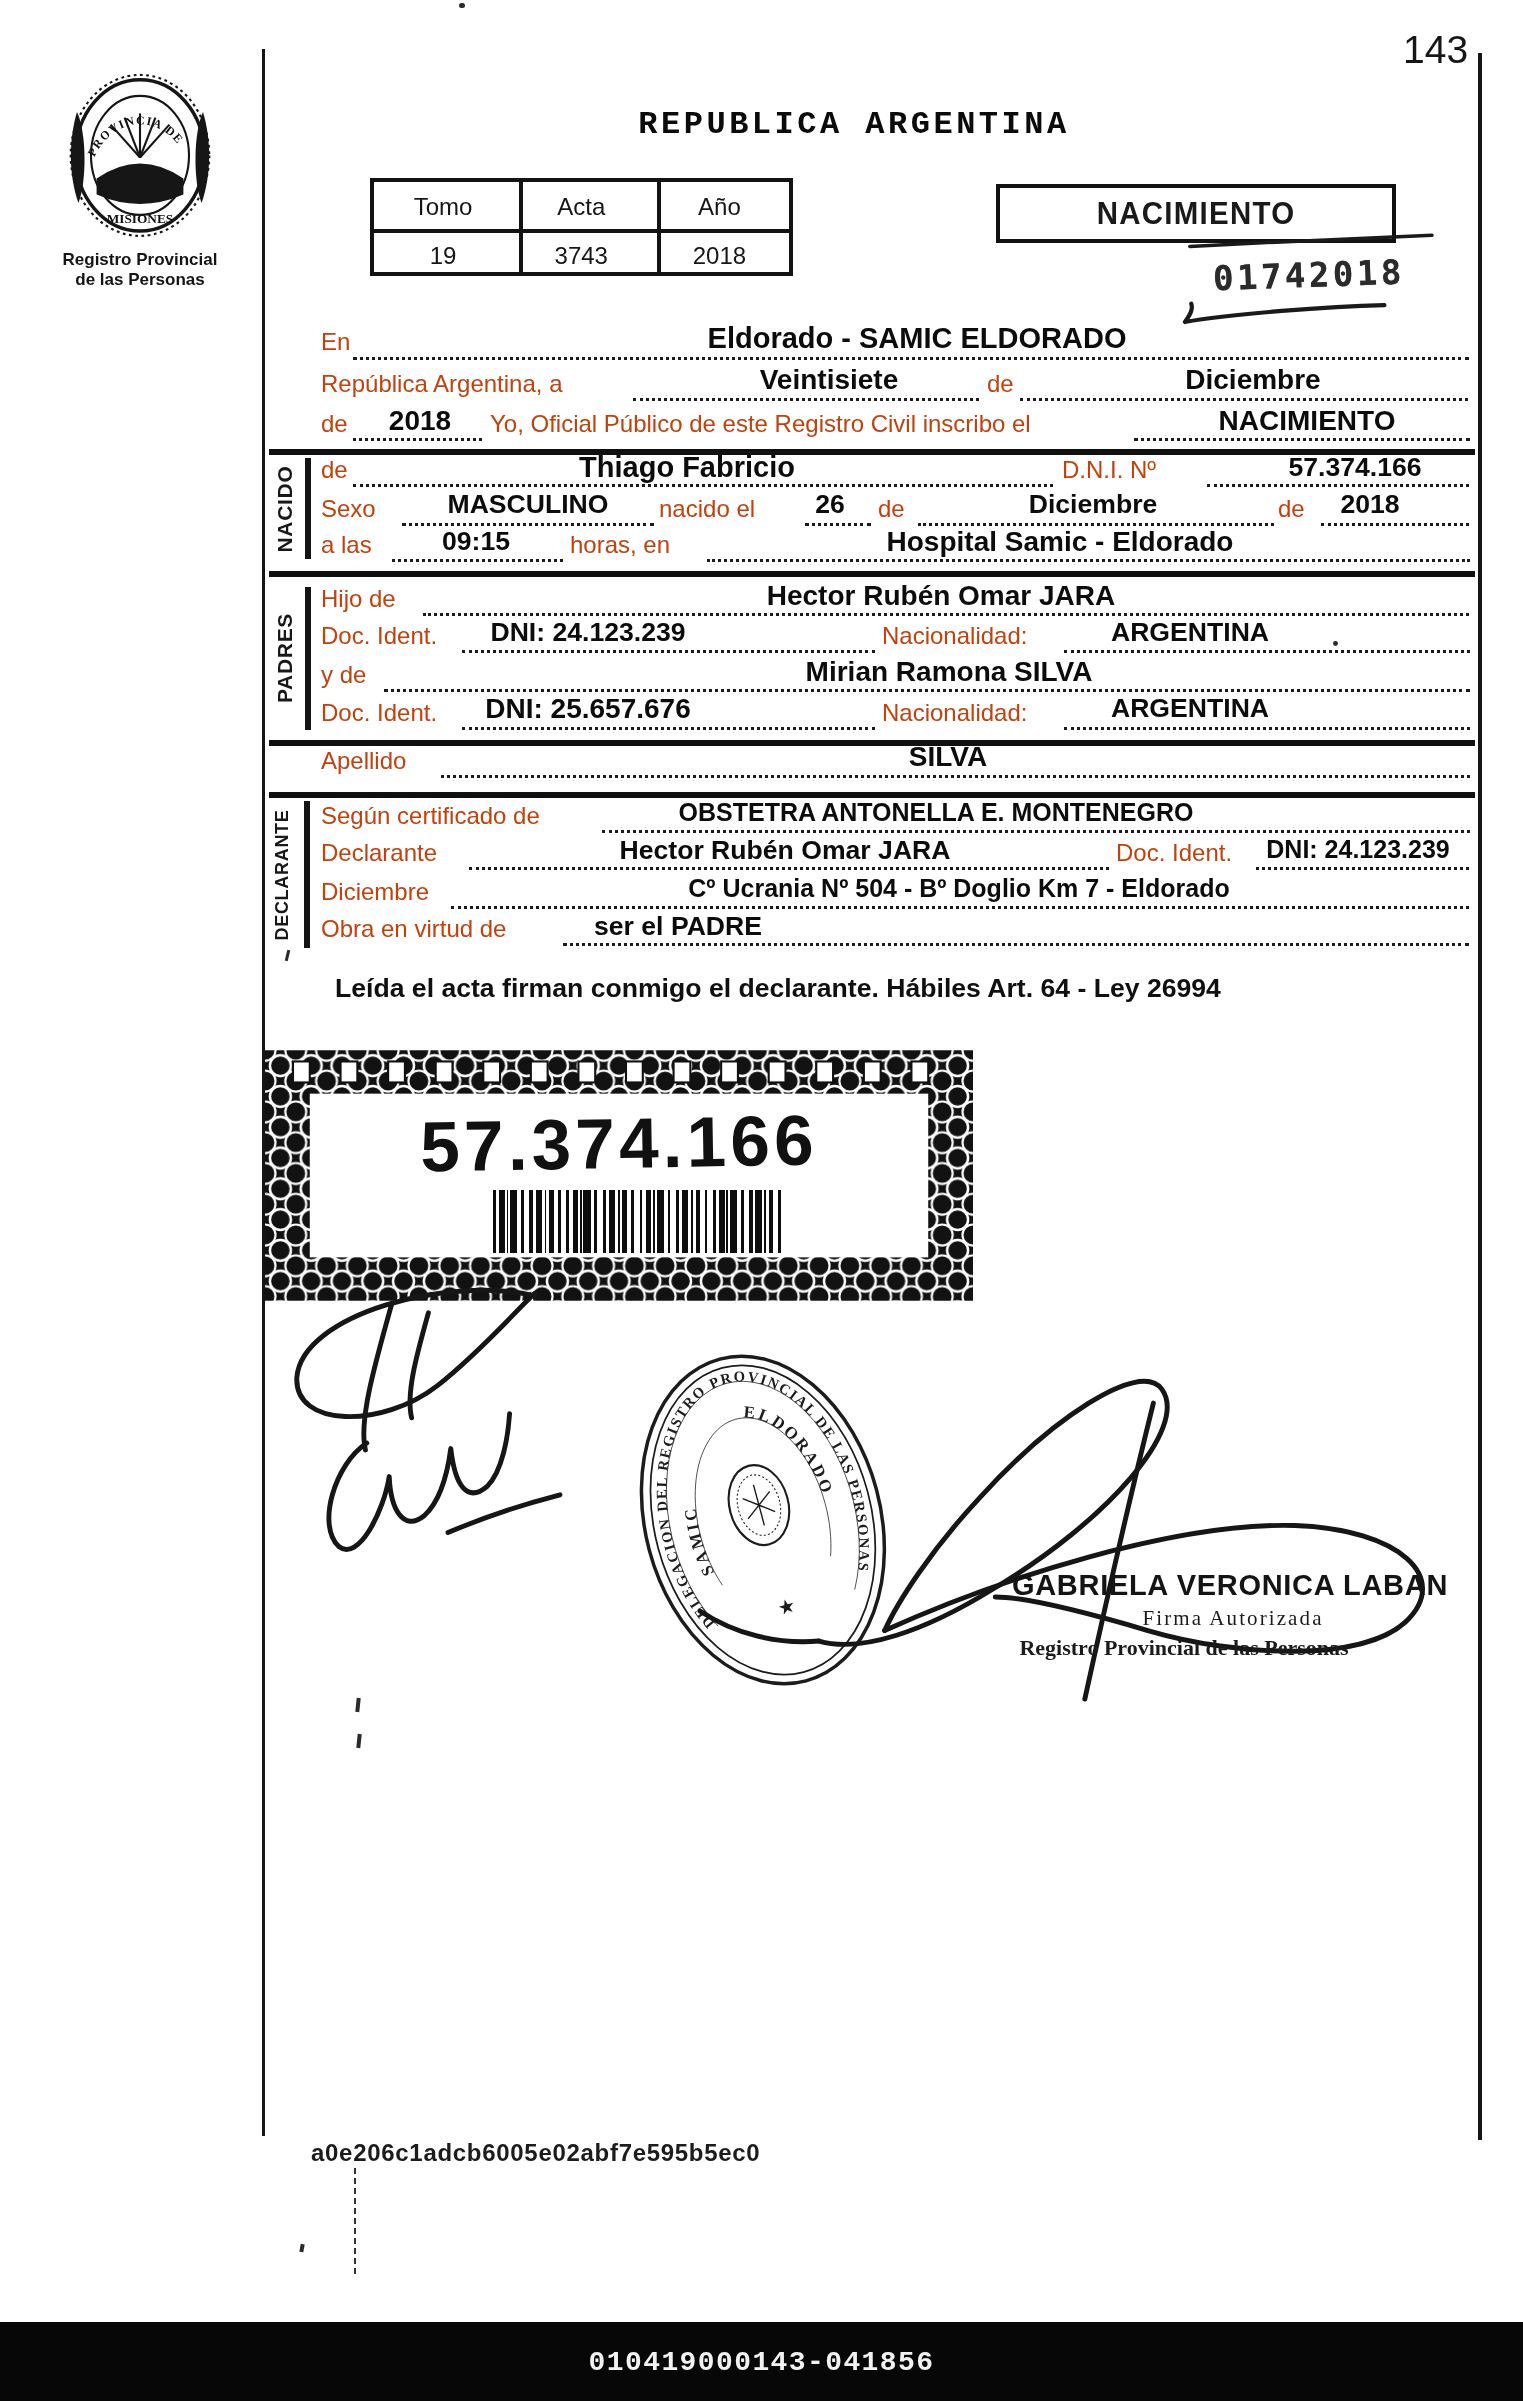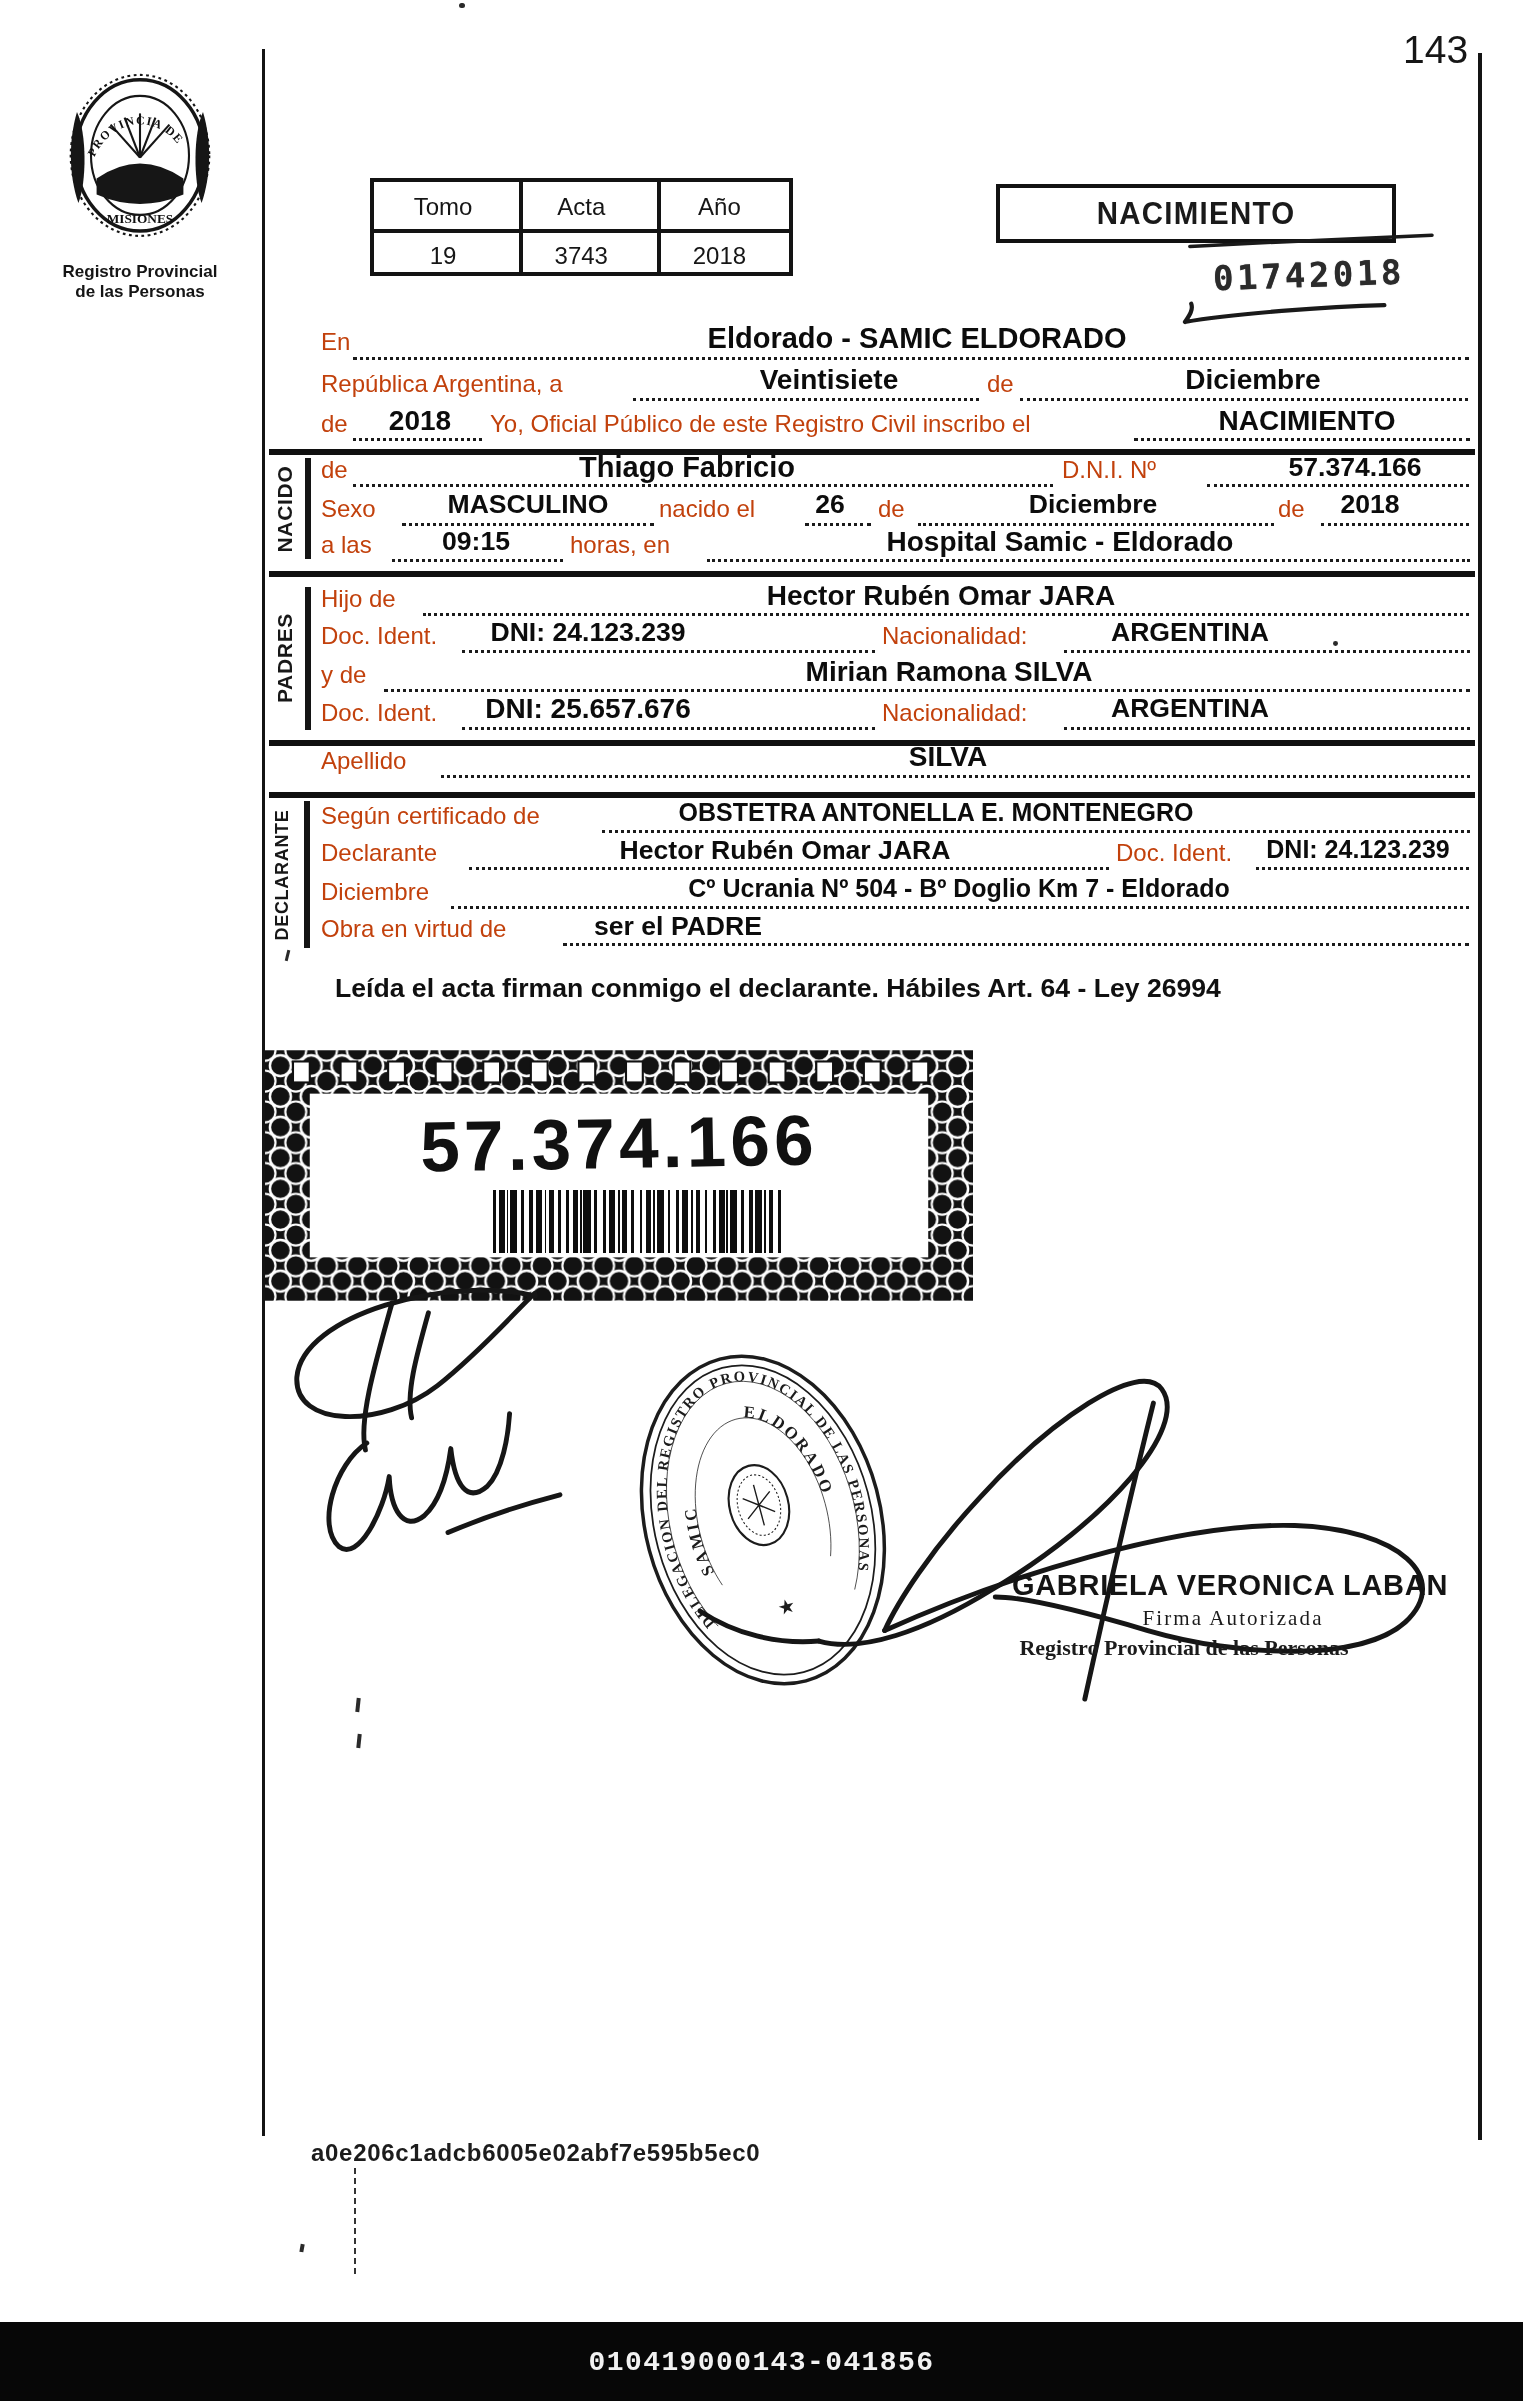--- a/index.html
+++ b/index.html
@@ -21,21 +21,21 @@
   #acta .col{position:absolute;top:0;bottom:0;width:3.5px;background:#131313;}
   #acta .mid{position:absolute;left:0;right:0;top:47px;height:3.5px;background:#131313;}
   #acta .cell{position:absolute;width:33.3%;text-align:center;font-size:24px;color:#161616;}
   
   #tipobox{position:absolute;left:996px;top:184px;width:400px;height:59px;border:4.2px solid #121212;box-sizing:border-box;
            display:flex;align-items:center;justify-content:center;}
   #tipobox span{font-size:32px;font-weight:bold;letter-spacing:1.4px;transform:scaleX(.92);color:#1a1a1a;}
   #tiponum{position:absolute;left:1213px;top:255px;font-family:"DejaVu Sans Mono",monospace;font-weight:bold;
            font-size:34px;letter-spacing:3.5px;color:#2b2b2b;transform:rotate(-2deg);text-shadow:0 0 0.7px #555;}
   
-  #logotxt{position:absolute;left:140px;top:262px;transform:translateX(-50%);text-align:center;
+  #logotxt{position:absolute;left:140px;top:250px;transform:translateX(-50%);text-align:center;
            font-size:17px;font-weight:bold;line-height:20px;color:#151515;white-space:nowrap;}
   
   #closing{position:absolute;left:335px;top:973px;font-size:26.6px;font-weight:bold;color:#101010;white-space:nowrap;}
   
   #sticker{position:absolute;left:265px;top:1050px;width:708px;height:251px;}
   #sticknum{position:absolute;left:619px;top:1103px;transform:translateX(-50%) rotate(-1deg);
             font-size:71px;font-weight:bold;letter-spacing:4.2px;color:#111;font-family:"Liberation Sans",sans-serif;}
   #barcode{position:absolute;left:493px;top:1190px;width:312px;height:63px;display:flex;align-items:stretch;}
   #barcode div{height:100%;}
   
@@ -56,20 +56,21 @@
 </head>
 <body>
 
 <div id="doc">
 
   <div class="sideline" style="left:262px;top:49px;width:2.8px;height:2087px;"></div>
   <div class="sideline" style="left:1478px;top:53px;width:3.5px;height:2087px;"></div>
   <div class="mark" style="left:459px;top:2.8px;width:5.6px;height:5.6px;border-radius:50%;"></div>
 
   <div id="pageno">143</div>
+  <div id="title">REPUBLICA ARGENTINA</div>
 
   <svg style="left:56px;top:70px;" width="168" height="175" viewBox="0 0 240 250">
     <ellipse cx="120" cy="122" rx="99" ry="115" fill="none" stroke="#161616" stroke-width="3" stroke-dasharray="4 5"></ellipse>
     <ellipse cx="120" cy="122" rx="92" ry="108" fill="none" stroke="#161616" stroke-width="5"></ellipse>
     <ellipse cx="120" cy="122" rx="70" ry="85" fill="none" stroke="#161616" stroke-width="3"></ellipse>
     <path d="M 30,60 C 18,100 18,150 32,190 C 44,160 44,90 30,60 Z" fill="#161616"></path>
     <path d="M 210,60 C 222,100 222,150 208,190 C 196,160 196,90 210,60 Z" fill="#161616"></path>
     <g stroke="#161616" stroke-width="3">
       <line x1="120" y1="125" x2="78" y2="78"></line>
         <line x1="120" y1="125" x2="98" y2="68"></line>

